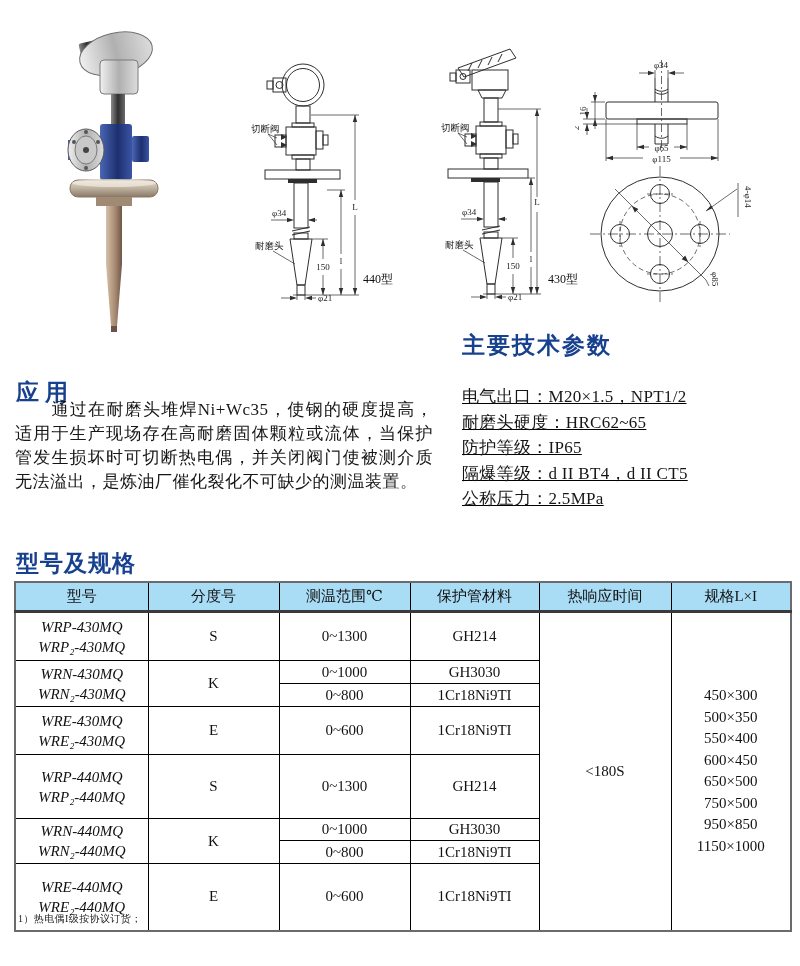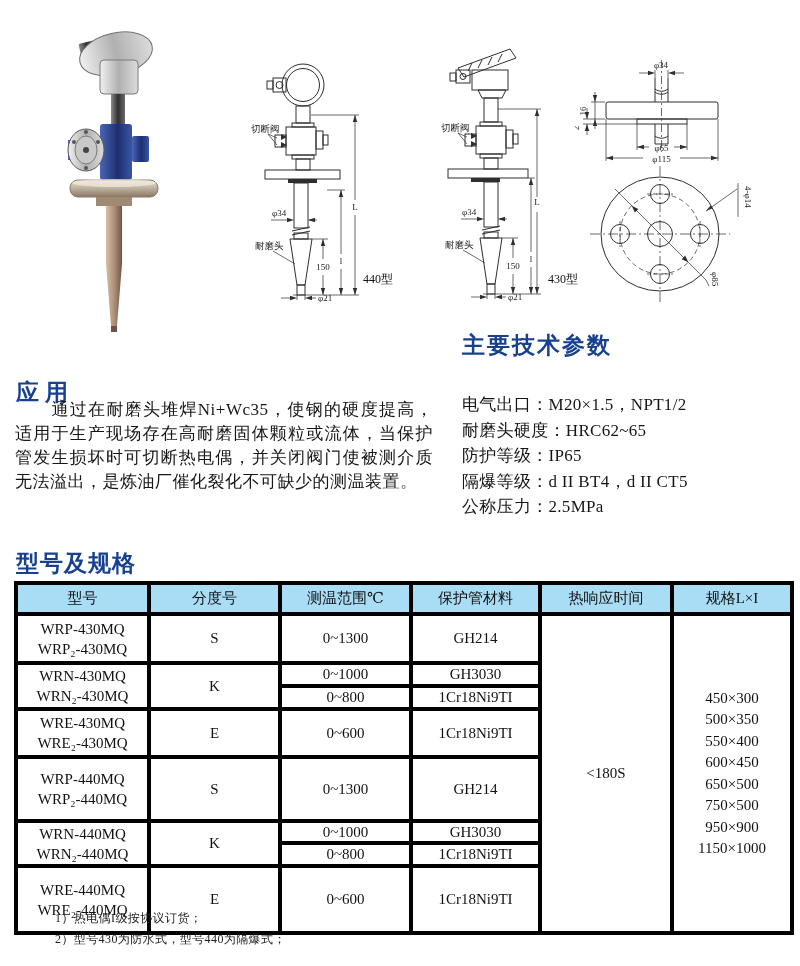--- a/index.html
+++ b/index.html
@@ -6,26 +6,26 @@
   body{width:800px;height:966px;background:#ffffff;position:relative;overflow:hidden;
        font-family:"Liberation Serif","DejaVu Serif",serif;}
   .abs{position:absolute;}
   .heading{font-family:"Liberation Sans","DejaVu Sans",sans-serif;font-weight:700;
            color:#17418f;font-size:23px;}
   .bodytext{font-size:17px;line-height:24px;color:#161616;text-align:justify;
             text-indent:2.15em;letter-spacing:0.5px;}
   .params-list div{font-size:17px;line-height:25.5px;color:#161616;letter-spacing:0.3px;}
   table.spec{border-collapse:collapse;table-layout:fixed;width:776px;
              font-size:15px;color:#111;border:2px solid #6b6b6b;}
-  .spec th,.spec td{border:4px solid #000000;text-align:center;vertical-align:middle;
+  .spec th,.spec td{border:1px solid #000000;text-align:center;vertical-align:middle;
                     padding:0;font-weight:400;}
   .spec thead th{background:#a9dcf5;height:27px;border-bottom:3px solid #3a3a3a;}
-  .models div{line-height:20px;}
+  .models div{line-height:20px;font-style:italic;}
   .sizes-cell div{line-height:21.5px;text-align:center;}
-  .foot{font-size:12px;color:#222;line-height:21px;letter-spacing:0.4px;margin-left:37px;}
+  .foot{font-size:10px;color:#222;line-height:21px;letter-spacing:0.4px;}
   svg{display:block;}
   svg text{font-family:"Liberation Serif","DejaVu Serif",serif;}
   .ln{fill:none;stroke:#2e2e2e;stroke-width:1;}
   .lnthin{fill:none;stroke:#3a3a3a;stroke-width:0.75;}
   .dk{fill:#2e2e2e;stroke:none;}
   .dim{font-size:9px;fill:#222;}
   .cjk{font-size:9.5px;fill:#222;}
   .typ{font-size:12px;fill:#111;}
 </style>
 </head>
@@ -312,21 +312,21 @@
     </g>
     <text x="170" y="146" class="dim" transform="rotate(90 170 146)">4-φ14</text>
     <text x="137" y="232" class="dim" transform="rotate(90 137 232)">φ85</text>
   </svg>
 </div>
 
 <div class="abs heading" style="left:16px;top:345px;letter-spacing:6px;margin-top:32px;">应用</div>
 <div class="abs bodytext" style="left:15px;top:390px;width:418px;margin-top:8px;">通过在耐磨头堆焊Ni+Wc35，使钢的硬度提高，适用于生产现场存在高耐磨固体颗粒或流体，当保护管发生损坏时可切断热电偶，并关闭阀门使被测介质无法溢出，是炼油厂催化裂化不可缺少的测温装置。</div>
 
 <div class="abs heading" style="left:462px;top:330px;letter-spacing:2px;">主要技术参数</div>
-<div class="abs params-list" style="left:462px;top:392px;width:330px;">
+<div class="abs params-list" style="left:462px;top:384px;width:330px;text-decoration:underline;">
   <div>电气出口：M20×1.5，NPT1/2</div>
   <div>耐磨头硬度：HRC62~65</div>
   <div>防护等级：IP65</div>
   <div>隔爆等级：d II BT4，d II CT5</div>
   <div>公称压力：2.5MPa</div>
 </div>
 
 <div class="abs heading" style="left:16px;top:548px;letter-spacing:1px;text-align:center;">型号及规格</div>
 
 <div class="abs" style="left:14px;top:581px;">
@@ -359,21 +359,21 @@
         <td>0~1300</td>
         <td>GH214</td>
         <td rowspan="8">&lt;180S</td>
         <td rowspan="8" class="sizes-cell">
           <div>450×300</div>
           <div>500×350</div>
           <div>550×400</div>
           <div>600×450</div>
           <div>650×500</div>
           <div>750×500</div>
-          <div>950×900</div>
+          <div>950×850</div>
           <div>1150×1000</div>
         </td>
       </tr>
       <tr style="height:23px">
         <td rowspan="2" class="models">
           <div>WRN-430MQ</div>
           <div>WRN₂-430MQ</div>
         </td>
         <td rowspan="2">K</td>
         <td>0~1000</td>
@@ -422,14 +422,13 @@
         <td>E</td>
         <td>0~600</td>
         <td>1Cr18Ni9TI</td>
       </tr>
     </tbody>
   </table>
 </div>
 
 <div class="abs foot" style="left:18px;top:908px;">
   <div>1）热电偶I级按协议订货；</div>
-  <div>2）型号430为防水式，型号440为隔爆式；</div>
 </div>
 
 </body></html>

